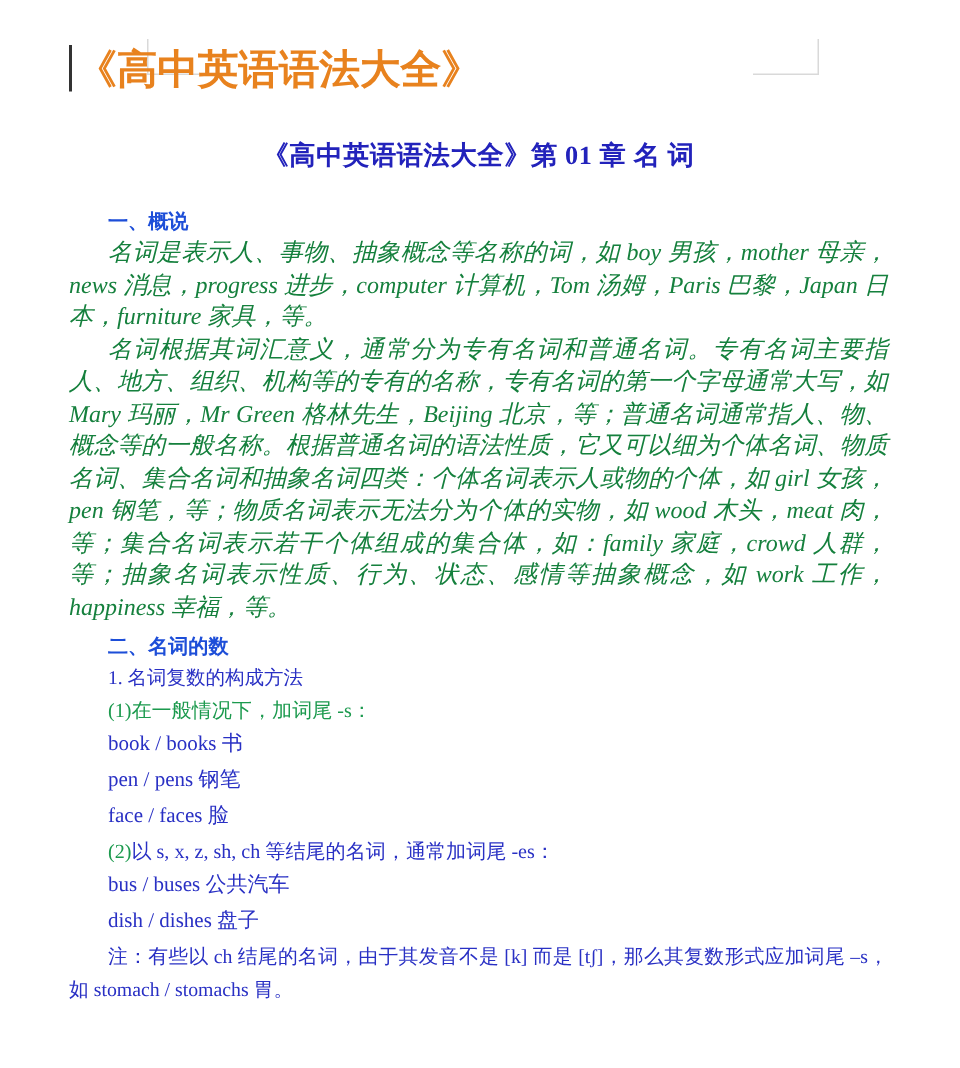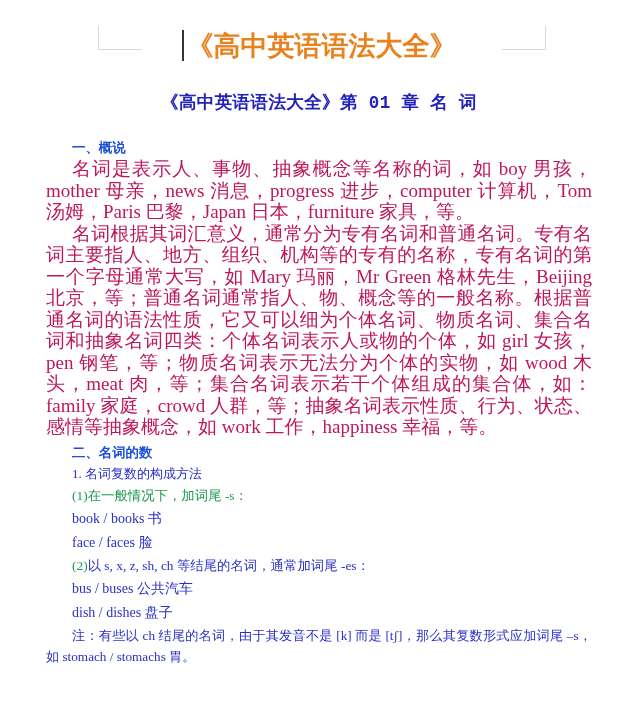--- a/index.html
+++ b/index.html
@@ -46,21 +46,20 @@
   .corner-tr .h { left: 0; top: 23px; width: 44px; }
 
   .content {
     position: relative;
     padding: 0 48px 0 46px;
   }
 
   
   .doc-title-wrap {
     position: relative;
-    text-align: center;
     margin-top: 26px;
     height: 42px;
   }
   .doc-title {
     display: inline-block;
     position: relative;
     color: #E8821E;
     font-size: 27px;
     font-weight: bold;
     letter-spacing: 0px;
@@ -92,44 +91,45 @@
   
   .chapter-head {
     margin-top: 22px;
     text-align: center;
     color: #2222BB;
     font-size: 17.5px;
     font-weight: bold;
     line-height: 26px;
     letter-spacing: 0.4px;
     white-space: nowrap;
-    font-family: Liberation Mono, monospace;
+    font-family: Liberation Serif, serif;
   }
 
   
   .sec-head {
     margin-top: 21px;
     color: #1d4ed8;
     font-weight: bold;
     font-size: 13.4px;
     line-height: 21px;
     text-indent: 26px;
     font-family: "Liberation Sans", "DejaVu Sans", sans-serif;
   }
   .sec-head.tight { margin-top: 4px; }
 
   
   .body-p {
-    color: #be185d;
-    font-size: 19px;
+    color: #15803d;
+    font-size: 16px;
     line-height: 21.5px;
     text-align: justify;
     text-indent: 26px;
     font-family: "Liberation Serif", "DejaVu Serif", serif;
     letter-spacing: 0px;
+    font-style: italic;
   }
 
   .num-line {
     color: #2930C4;
     font-size: 13px;
     line-height: 22px;
     text-indent: 26px;
     font-family: "Liberation Serif", "DejaVu Serif", serif;
   }
 
@@ -191,20 +191,21 @@
     <div class="body-p">名词根据其词汇意义，通常分为专有名词和普通名词。专有名词主要指人、地方、组织、机构等的专有的名称，专有名词的第一个字母通常大写，如 Mary 玛丽，Mr Green 格林先生，Beijing 北京，等；普通名词通常指人、物、概念等的一般名称。根据普通名词的语法性质，它又可以细为个体名词、物质名词、集合名词和抽象名词四类：个体名词表示人或物的个体，如 girl 女孩，pen 钢笔，等；物质名词表示无法分为个体的实物，如 wood 木头，meat 肉，等；集合名词表示若干个体组成的集合体，如：family 家庭，crowd 人群，等；抽象名词表示性质、行为、状态、感情等抽象概念，如 work 工作，happiness 幸福，等。</div>
 
     <div class="sec-head tight">二、名词的数</div>
 
     <div class="num-line">1. 名词复数的构成方法</div>
 
     <div class="rule-line">
       <span class="green">(1)</span><span class="green">在一般情况下，加词尾 -s：</span>
     </div>
     <div class="example">book / books 书</div>
+    <div class="example">pen / pens 钢笔</div>
     <div class="example">face / faces 脸</div>
 
     <div class="rule-line">
       <span class="green">(2)</span><span>以 s, x, z, sh, ch 等结尾的名词，通常加词尾 -es：</span>
     </div>
     <div class="example">bus / buses 公共汽车</div>
     <div class="example">dish / dishes 盘子</div>
 
     <div class="note-line">注：有些以 ch 结尾的名词，由于其发音不是 [k] 而是 [tʃ]，那么其复数形式应加词尾 –s，如 stomach / stomachs 胃。</div>
 

